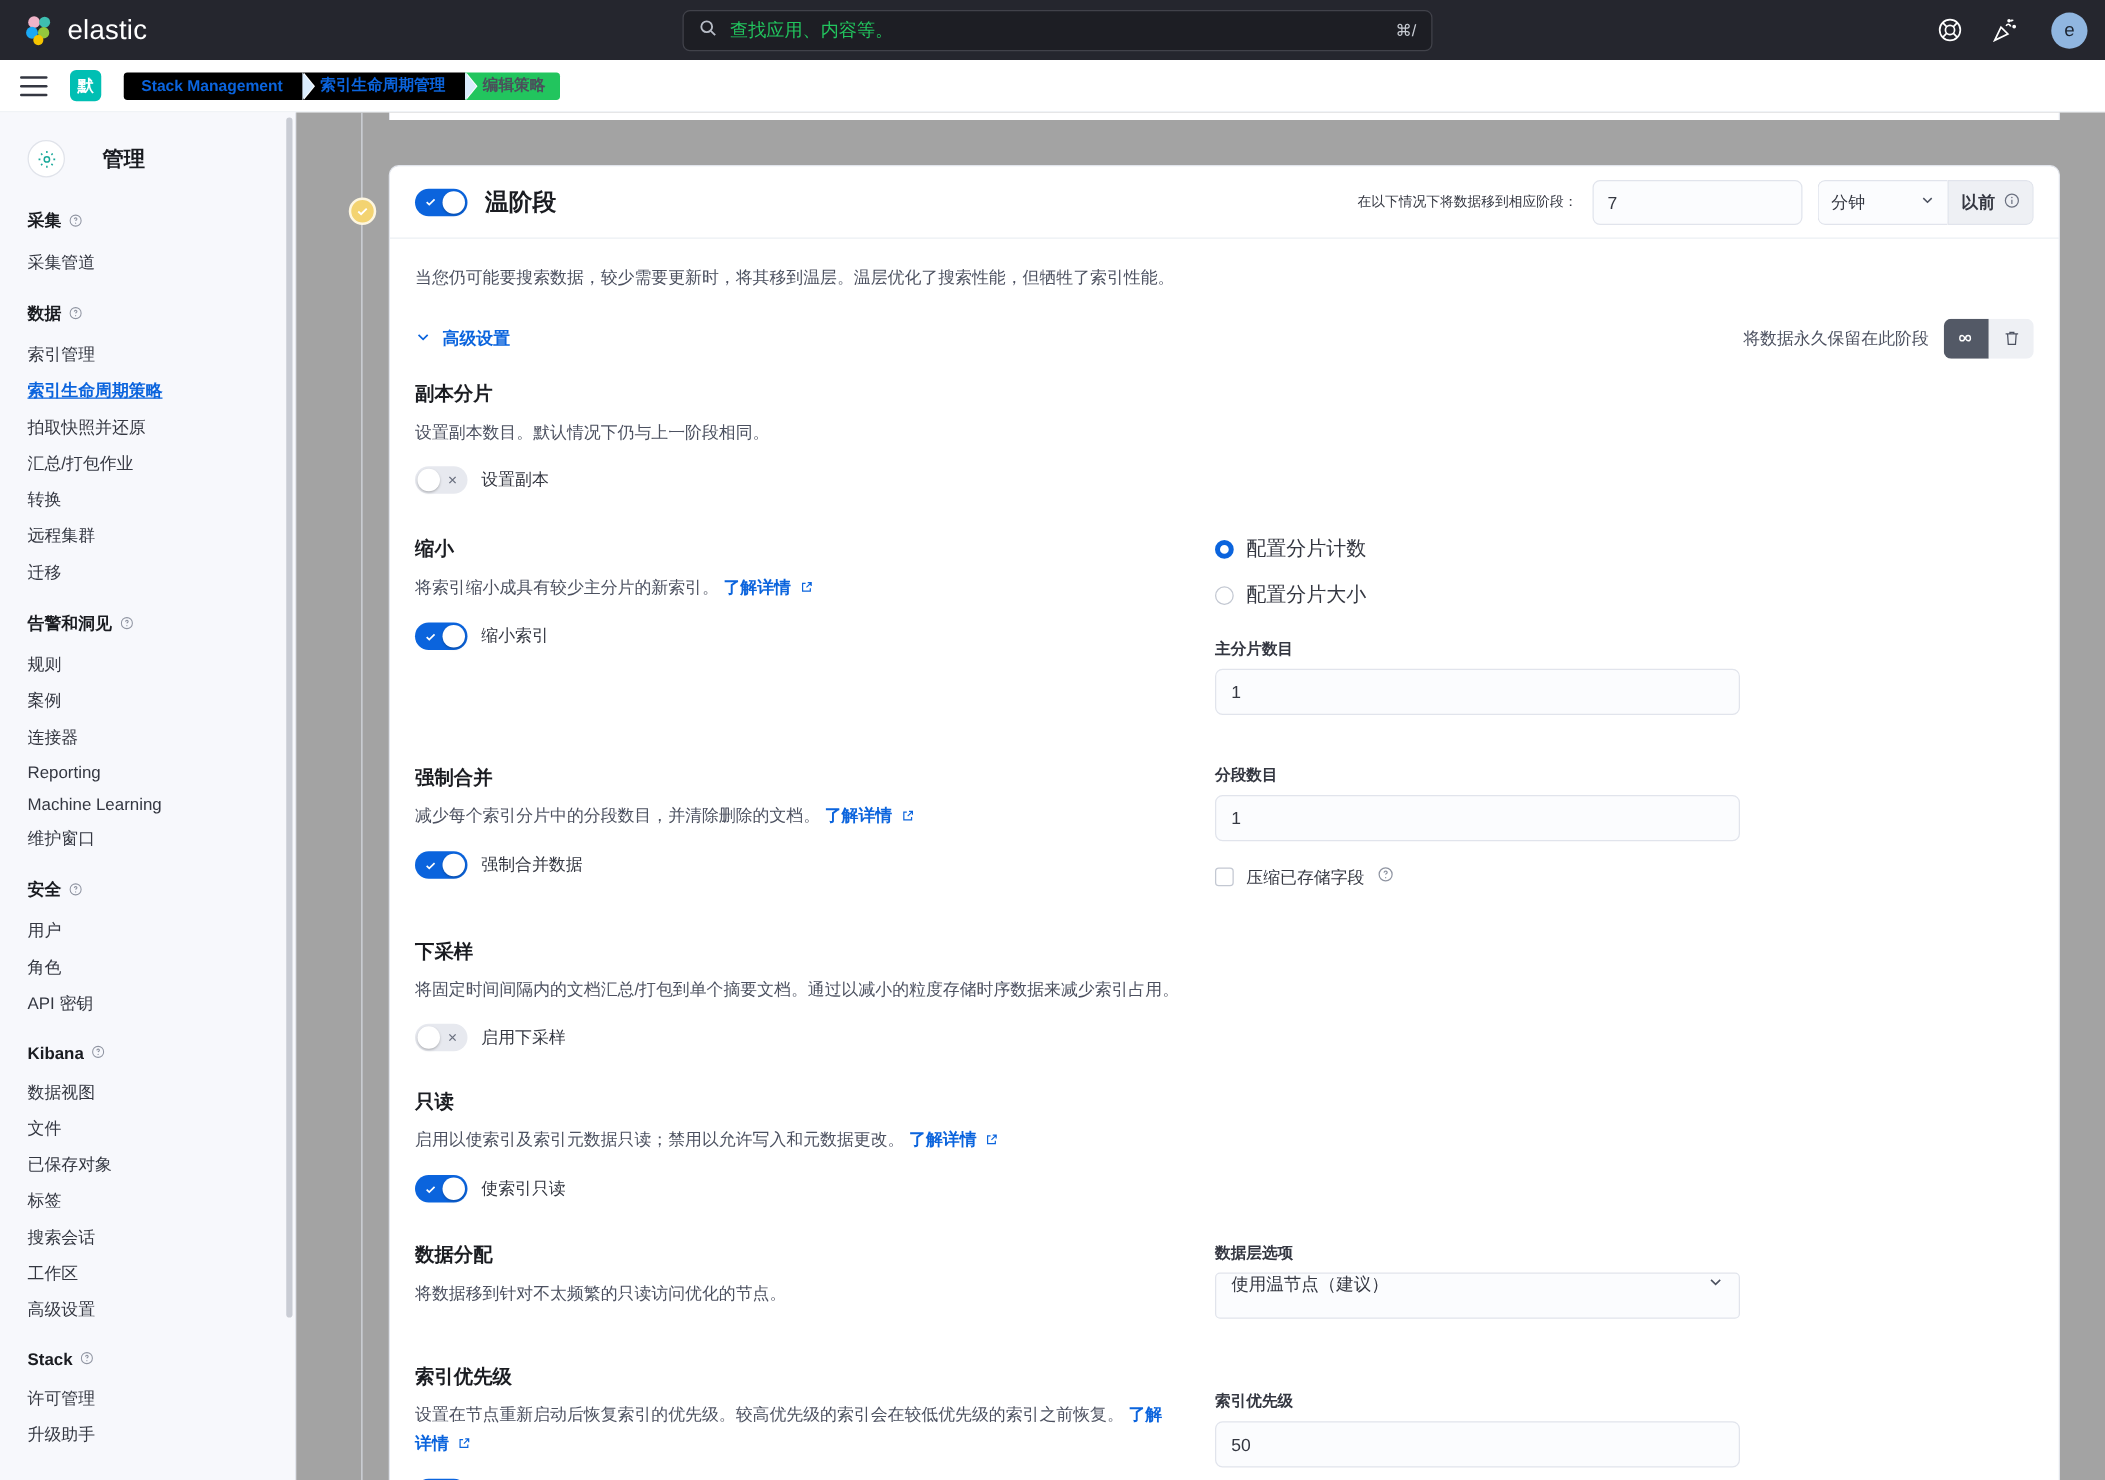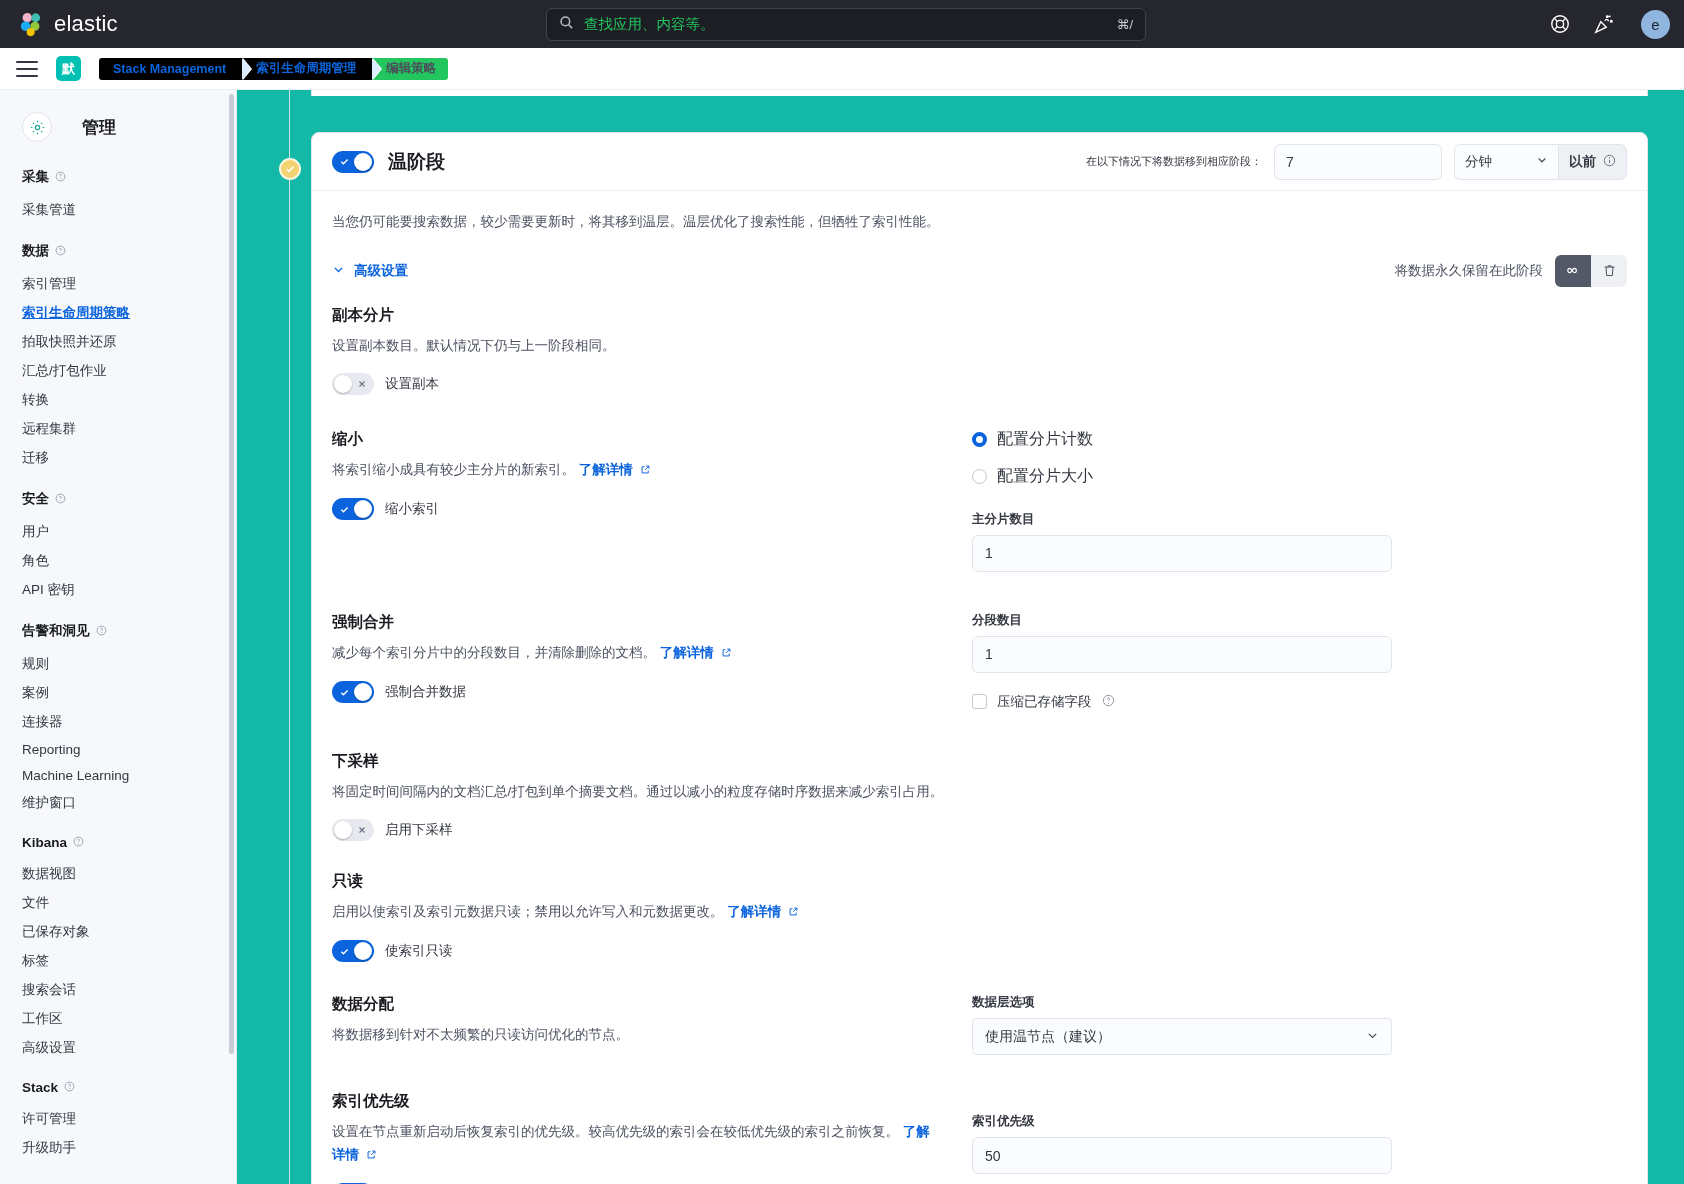--- a/index.html
+++ b/index.html
@@ -101,21 +101,21 @@
     color: #343741; text-decoration: none; cursor: pointer;
   }
   .side-link.selected { color: #0b64dd; font-weight: 700; text-decoration: underline; }
   .scrollbar {
     position: absolute; right: 2px; top: 4px; width: 5px; height: 960px;
     background: #c9ccd4; border-radius: 4px;
   }
 
   
   .main {
-    flex: 1; position: relative; overflow: hidden; background: #14b8a6;
+    flex: 1; position: relative; overflow: hidden; background: #a3a3a3;
   }
   .timeline-rail {
     position: absolute; left: 52px; top: 0; bottom: 0; width: 1px; background: #d6dae1;
   }
   .phase-dot {
     position: absolute; left: 42px; top: 68px; width: 22px; height: 22px;
     border-radius: 50%; background: #f3d371; border: 2px solid #fdf6e0;
     display: flex; align-items: center; justify-content: center;
   }
   .top-strip {
@@ -214,21 +214,21 @@
 
   .field-label { font-size: 12.5px; font-weight: 700; color: #343741; margin-bottom: 7px; }
   .field-input {
     width: 100%; height: 37px; border: 1px solid #e1e4ec; border-radius: 6px;
     background: #fbfcfe; padding: 0 12px; font-size: 14px; color: #343741;
     font-family: inherit;
   }
   .select-field {
     width: 100%; height: 37px; border: 1px solid #e1e4ec; border-radius: 4px;
     background: #fbfcfe; padding: 0 12px; font-size: 14px; color: #343741;
-    display: flex; align-items: center; justify-content: space-between; cursor: pointer;
+    display: flex; justify-content: space-between; cursor: pointer;
   }
   .cb-row { display: flex; align-items: center; gap: 10px; margin-top: 20px; }
   .checkbox {
     width: 15px; height: 15px; border-radius: 3px; border: 1px solid #c3c8d2;
     background: #fff; flex: none;
   }
   .cb-label { font-size: 13.5px; color: #343741; }
   .info-ic { color: #8f94a1; }
 </style>
 </head>
@@ -336,51 +336,51 @@
       <a class="side-link selected">索引生命周期策略</a>
       <a class="side-link">拍取快照并还原</a>
       <a class="side-link">汇总/打包作业</a>
       <a class="side-link">转换</a>
       <a class="side-link">远程集群</a>
       <a class="side-link">迁移</a>
     </div>
 
     <div class="side-group">
       <div class="side-group-head">
+        <span>告警和洞见</span>
+        <span>
+          <svg width="11" height="11" viewBox="0 0 16 16" fill="none" stroke="#8f94a1" stroke-width="1.2">
+              <circle cx="8" cy="8" r="6.4"></circle>
+              <path d="M6.4 6.2c.2-1 1-1.5 1.8-1.4.9.1 1.4.8 1.3 1.5-.1.9-1.4 1-1.5 2"></path>
+              <circle cx="8" cy="11" r=".7" fill="#8f94a1" stroke="none"></circle>
+            </svg>
+        </span>
+      </div>
+      <a class="side-link">规则</a>
+      <a class="side-link">案例</a>
+      <a class="side-link">连接器</a>
+      <a class="side-link">Reporting</a>
+      <a class="side-link">Machine Learning</a>
+      <a class="side-link">维护窗口</a>
+    </div>
+
+    <div class="side-group">
+      <div class="side-group-head">
         <span>安全</span>
         <span>
           <svg width="11" height="11" viewBox="0 0 16 16" fill="none" stroke="#8f94a1" stroke-width="1.2">
               <circle cx="8" cy="8" r="6.4"></circle>
               <path d="M6.4 6.2c.2-1 1-1.5 1.8-1.4.9.1 1.4.8 1.3 1.5-.1.9-1.4 1-1.5 2"></path>
               <circle cx="8" cy="11" r=".7" fill="#8f94a1" stroke="none"></circle>
             </svg>
         </span>
       </div>
       <a class="side-link">用户</a>
       <a class="side-link">角色</a>
       <a class="side-link">API 密钥</a>
-    </div>
-
-    <div class="side-group">
-      <div class="side-group-head">
-        <span>告警和洞见</span>
-        <span>
-          <svg width="11" height="11" viewBox="0 0 16 16" fill="none" stroke="#8f94a1" stroke-width="1.2">
-              <circle cx="8" cy="8" r="6.4"></circle>
-              <path d="M6.4 6.2c.2-1 1-1.5 1.8-1.4.9.1 1.4.8 1.3 1.5-.1.9-1.4 1-1.5 2"></path>
-              <circle cx="8" cy="11" r=".7" fill="#8f94a1" stroke="none"></circle>
-            </svg>
-        </span>
-      </div>
-      <a class="side-link">规则</a>
-      <a class="side-link">案例</a>
-      <a class="side-link">连接器</a>
-      <a class="side-link">Reporting</a>
-      <a class="side-link">Machine Learning</a>
-      <a class="side-link">维护窗口</a>
     </div>
 
     <div class="side-group">
       <div class="side-group-head">
         <span>Kibana</span>
         <span>
           <svg width="11" height="11" viewBox="0 0 16 16" fill="none" stroke="#8f94a1" stroke-width="1.2">
               <circle cx="8" cy="8" r="6.4"></circle>
               <path d="M6.4 6.2c.2-1 1-1.5 1.8-1.4.9.1 1.4.8 1.3 1.5-.1.9-1.4 1-1.5 2"></path>
               <circle cx="8" cy="11" r=".7" fill="#8f94a1" stroke="none"></circle>

